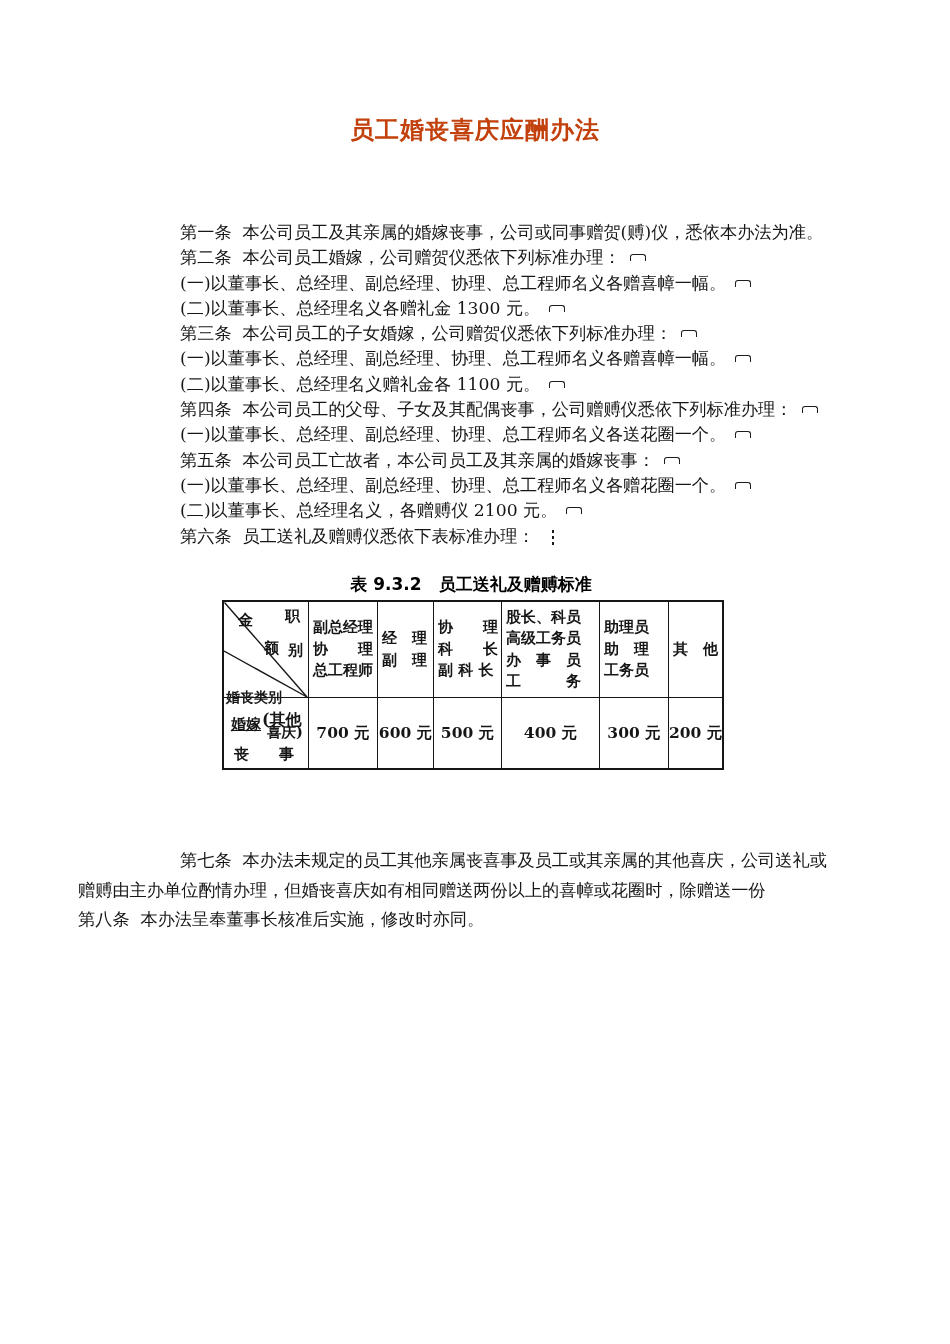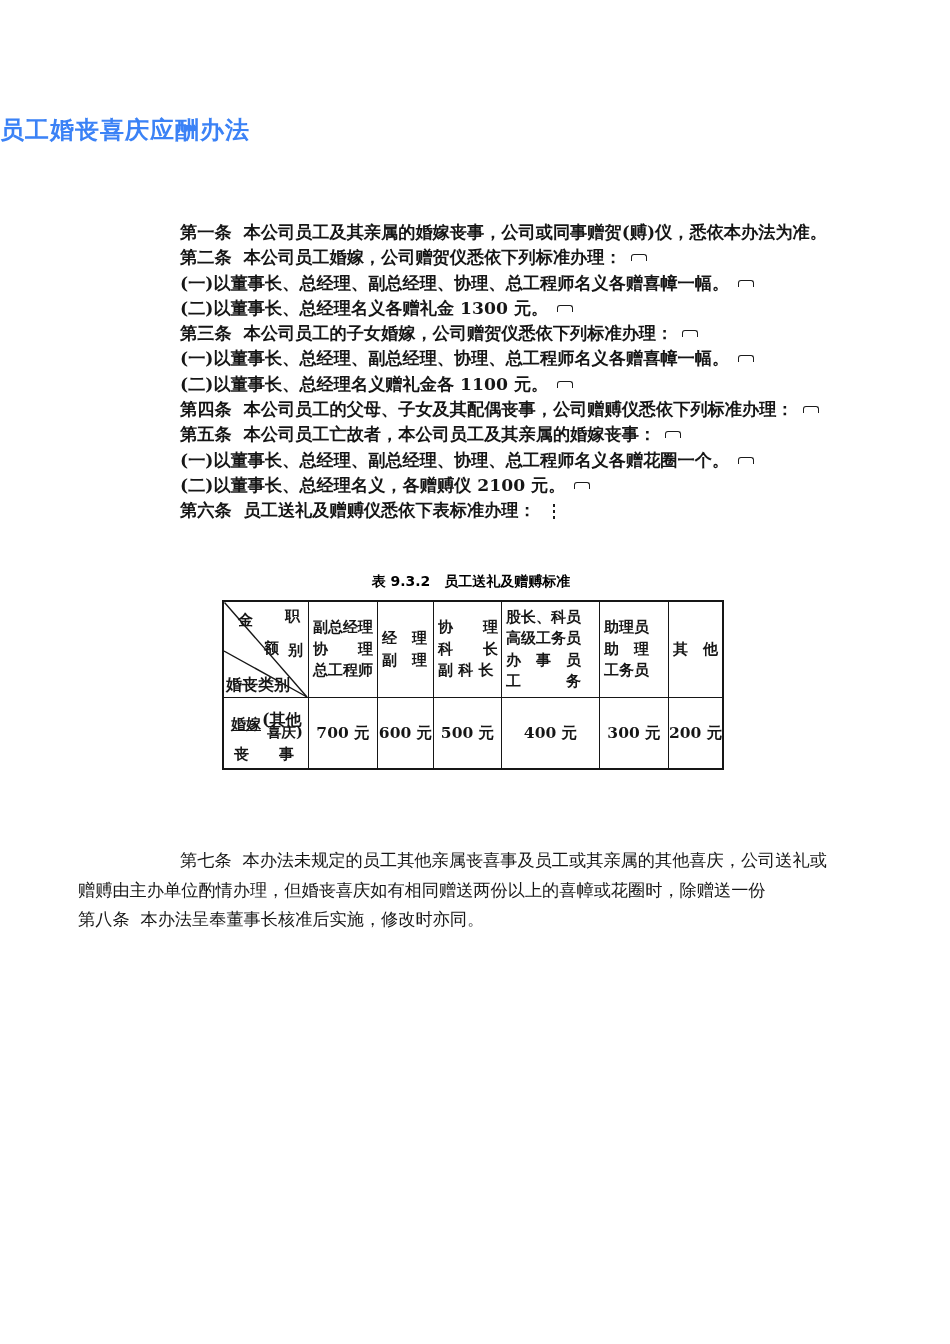--- a/index.html
+++ b/index.html
@@ -1,38 +1,38 @@
 <!DOCTYPE html>
 <html><head>
 <meta charset="utf-8">
 <style>
   html,body{margin:0;padding:0;background:#fff;}
   .page{
     position:relative;width:950px;height:1344px;background:#ffffff;overflow:hidden;
     font-family:"DejaVu Serif","Liberation Serif",serif;color:#161616;
   }
   .doc-title{
-    position:absolute;top:114px;left:0;width:100%;margin:0;text-align:left;
-    font-size:24px;font-weight:bold;letter-spacing:1px;color:#3b82f6;white-space:pre;
+    position:absolute;top:114px;left:0;width:100%;margin:0;text-align:center;
+    font-size:24px;font-weight:bold;letter-spacing:1px;color:#c2410c;white-space:pre;
   }
   .articles{position:absolute;top:220px;left:180px;}
-  .art-line{font-size:17.2px;line-height:25.3px;white-space:pre;font-weight:bold;}
+  .art-line{font-size:17.2px;line-height:25.3px;white-space:pre;}
   
   .pmark{display:none;}
   .pmark[data-mark="paragraph-arc"]{
     display:inline-block;width:14px;height:6px;margin-left:9px;vertical-align:2px;
     border:1.6px solid #1c1c1c;border-bottom:none;border-radius:3px 3px 0 0;
   }
   .pmark[data-mark="vertical-dots"]{
     display:inline-block;width:2.6px;height:15px;margin-left:17px;vertical-align:-3px;
     background:repeating-linear-gradient(to bottom,#1c1c1c 0 2.6px,transparent 2.6px 6px);
   }
   .tbl-caption{
     position:absolute;top:573px;left:222px;width:498px;text-align:center;
-    font-size:14px;font-weight:bold;color:#000;white-space:pre;
+    font-size:17px;font-weight:bold;color:#000;white-space:pre;
     font-family:"DejaVu Sans","Liberation Sans",sans-serif;
   }
   .gift-table{
     position:absolute;top:600px;left:222px;background:#fff;
     display:grid;grid-template-columns:84px 69px 56px 68px 98px 69px 54px;
     grid-template-rows:96px 70px;border:2px solid #161616;box-sizing:content-box;
     font-weight:600;
   }
   .cell{box-sizing:border-box;border-left:1.5px solid #161616;}
   .cell.first{border-left:none;}
@@ -40,21 +40,21 @@
   .hcell{display:flex;flex-direction:column;justify-content:center;padding:0 4px;
     font-size:15px;line-height:21.5px;}
   .hcell div{white-space:pre;}
   .corner{position:relative;font-size:15px;}
   .corner svg{position:absolute;left:0;top:0;}
   .corner span{position:absolute;white-space:pre;}
   .c-jin{left:14px;top:9px;}
   .c-zhi{left:61px;top:5px;}
   .c-e{left:40px;top:37px;}
   .c-bie{left:64px;top:39px;}
-  .c-cat{left:2px;top:73px;font-size:16px;}
+  .c-cat{left:2px;top:87px;font-size:14px;}
   .labelcell{position:relative;font-size:15px;}
   .labelcell span{position:absolute;white-space:pre;}
   .l-main{left:7px;top:17px;text-decoration:underline;}
   .l-note1{left:38px;top:12px;font-size:16px;}
   .l-note2{left:43px;top:25px;font-size:14.5px;}
   .l-bottom{left:10px;top:47px;}
   .vcell{display:flex;align-items:center;justify-content:center;
     font-size:15.5px;white-space:pre;text-align:right;}
   .closing{position:absolute;top:846px;left:78px;}
   .close-line{font-size:17.2px;line-height:29.6px;white-space:pre;}
@@ -69,20 +69,21 @@
 
   <div class="articles">
     <div class="art-line"><span>第一条  本公司员工及其亲属的婚嫁丧事，公司或同事赠贺(赙)仪，悉依本办法为准。</span></div>
     <div class="art-line"><span>第二条  本公司员工婚嫁，公司赠贺仪悉依下列标准办理：</span><span class="pmark" data-mark="paragraph-arc"></span></div>
     <div class="art-line"><span>(一)以董事长、总经理、副总经理、协理、总工程师名义各赠喜幛一幅。</span><span class="pmark" data-mark="paragraph-arc"></span></div>
     <div class="art-line"><span>(二)以董事长、总经理名义各赠礼金 1300 元。</span><span class="pmark" data-mark="paragraph-arc"></span></div>
     <div class="art-line"><span>第三条  本公司员工的子女婚嫁，公司赠贺仪悉依下列标准办理：</span><span class="pmark" data-mark="paragraph-arc"></span></div>
     <div class="art-line"><span>(一)以董事长、总经理、副总经理、协理、总工程师名义各赠喜幛一幅。</span><span class="pmark" data-mark="paragraph-arc"></span></div>
     <div class="art-line"><span>(二)以董事长、总经理名义赠礼金各 1100 元。</span><span class="pmark" data-mark="paragraph-arc"></span></div>
     <div class="art-line"><span>第四条  本公司员工的父母、子女及其配偶丧事，公司赠赙仪悉依下列标准办理：</span><span class="pmark" data-mark="paragraph-arc"></span></div>
+    <div class="art-line"><span>(一)以董事长、总经理、副总经理、协理、总工程师名义各送花圈一个。</span><span class="pmark" data-mark="paragraph-arc"></span></div>
     <div class="art-line"><span>第五条  本公司员工亡故者，本公司员工及其亲属的婚嫁丧事：</span><span class="pmark" data-mark="paragraph-arc"></span></div>
     <div class="art-line"><span>(一)以董事长、总经理、副总经理、协理、总工程师名义各赠花圈一个。</span><span class="pmark" data-mark="paragraph-arc"></span></div>
     <div class="art-line"><span>(二)以董事长、总经理名义，各赠赙仪 2100 元。</span><span class="pmark" data-mark="paragraph-arc"></span></div>
     <div class="art-line"><span>第六条  员工送礼及赠赙仪悉依下表标准办理：</span><span class="pmark" data-mark="vertical-dots"></span></div>
   </div>
 
   <div class="tbl-caption">表 9.3.2　员工送礼及赠赙标准</div>
 
   <div class="gift-table">
 

